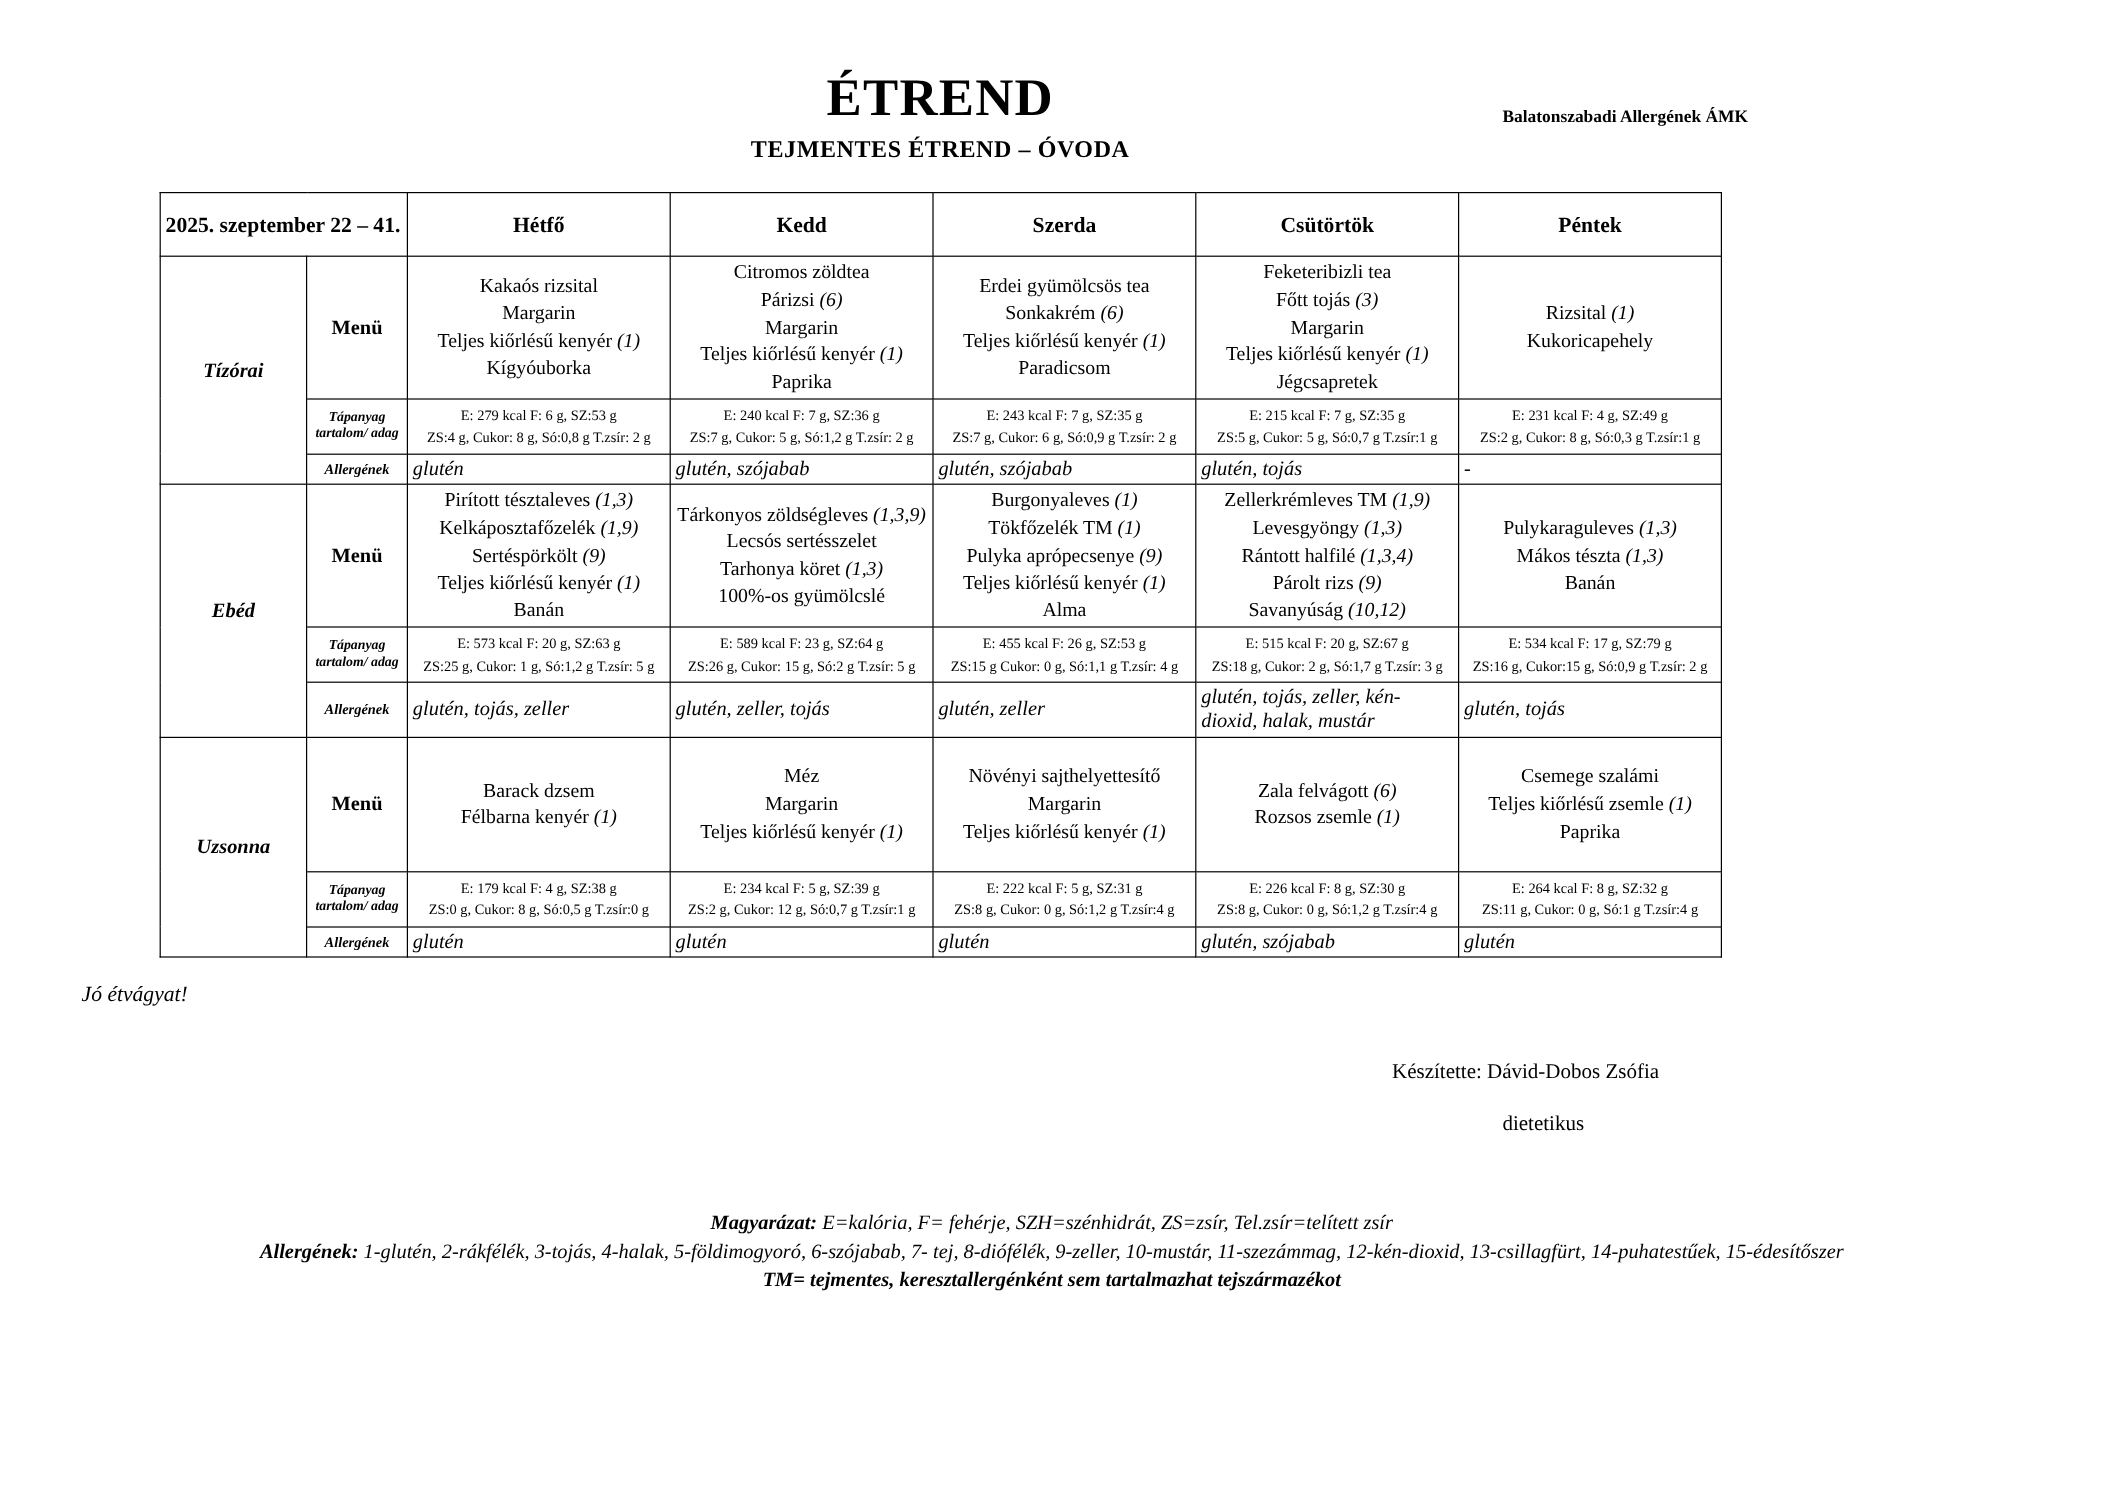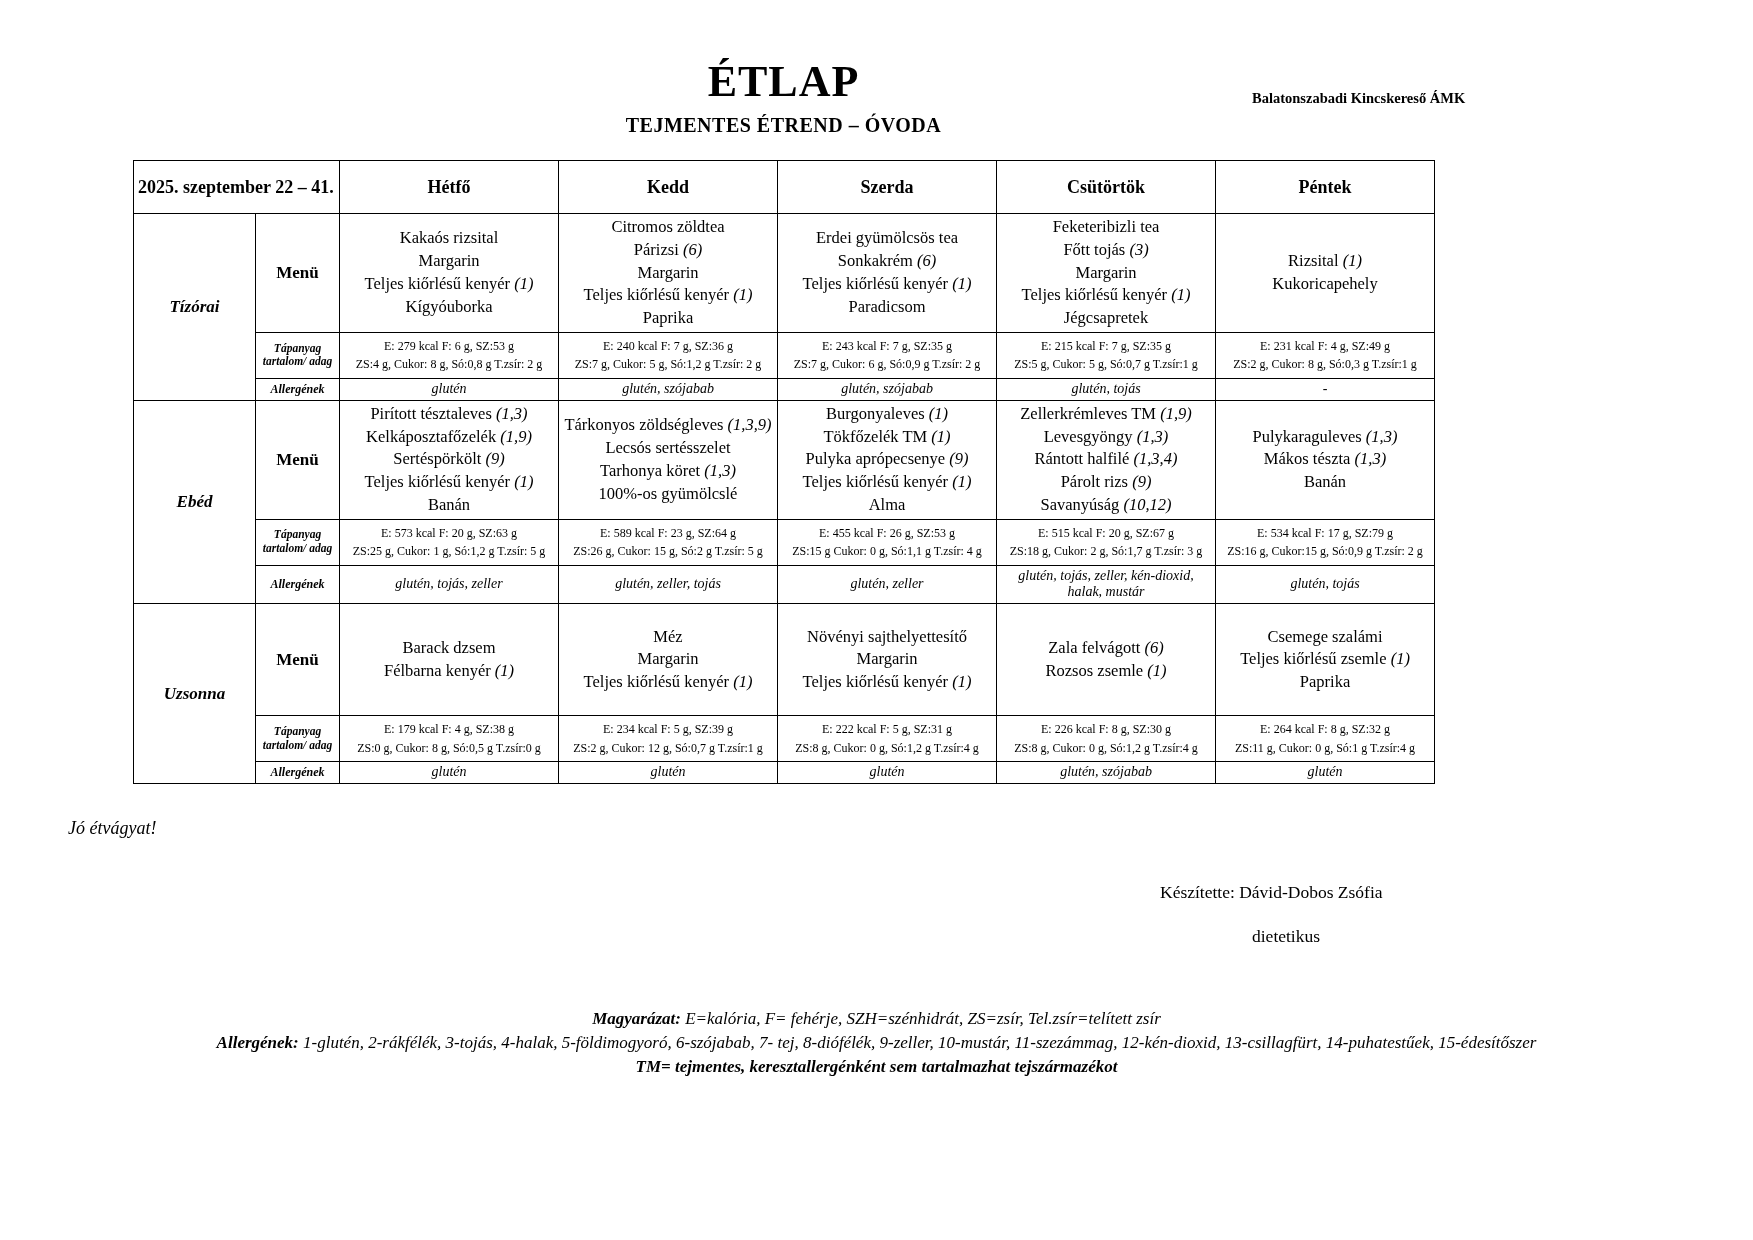--- a/index.html
+++ b/index.html
@@ -41,21 +41,21 @@
   td.label-nutrition{font-size:11.5px;font-style:italic;line-height:1.2;}
   td.label-allergen{font-size:12px;font-style:italic;}
   td.menu-cell{
     font-size:16.5px;text-align:center;line-height:1.38;padding:6px 3px;
   }
   td.menu-cell em{font-style:italic;}
   td.nutrition-cell{
     font-size:12px;text-align:center;line-height:1.55;padding:4px 2px;
   }
   td.allergen-cell{
-    font-size:14px;font-style:italic;text-align:center;line-height:1.2;padding:2px 4px;
+    font-size:17px;font-style:italic;text-align:left;line-height:1.2;padding:2px 4px;
   }
   tr.menu-row{height:112px;}
   tr.nutrition-row{height:46px;}
   tr.allergen-row{height:22px;}
   
   .bon-appetit{position:absolute;left:68px;top:818px;font-size:18px;font-weight:normal;font-style:italic;}
   .made-by{position:absolute;left:1160px;top:882px;font-size:17.5px;}
   .dietician{position:absolute;left:1252px;top:926px;font-size:17.5px;}
   .legend{
     position:absolute;left:0;top:1008px;width:1753px;
@@ -65,24 +65,24 @@
   .legend .lead{font-weight:bold;}
   .legend-line{margin:0 0 2px 0;}
   .legend-tm{font-weight:bold;margin-top:2px;}
 </style>
 </head>
 <body>
 
 <div class="page">
 
   <div class="doc-header">
-    <div class="doc-title">ÉTLAP</div>
+    <div class="doc-title">ÉTREND</div>
     <div class="doc-subtitle">TEJMENTES ÉTREND – ÓVODA</div>
   </div>
-  <div class="doc-org">Balatonszabadi Kincskereső ÁMK</div>
+  <div class="doc-org">Balatonszabadi Allergének ÁMK</div>
 
   <table class="menu">
     <colgroup>
       <col style="width:122px">
         <col style="width:84px">
       <col style="width:219px">
         <col style="width:219px">
         <col style="width:219px">
         <col style="width:219px">
         <col style="width:219px">

